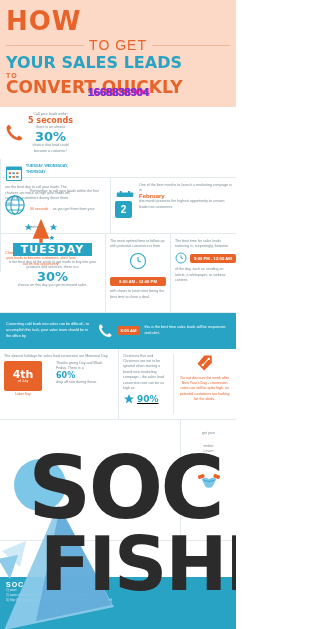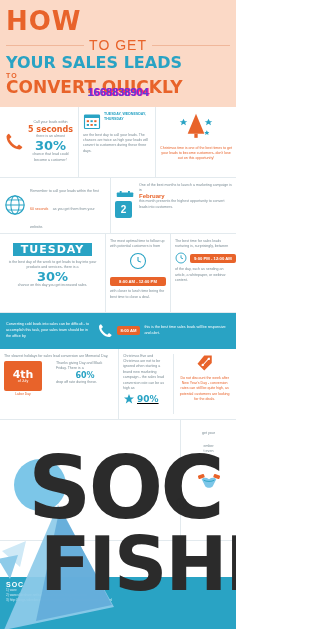--- a/index.html
+++ b/index.html
@@ -52,21 +52,21 @@
   
   .row{display:flex;background:#fff;border-bottom:1px solid #e3eaee;}
   .cell{padding:5px 4px;box-sizing:border-box;position:relative;}
   .cell + .cell{border-left:1px solid #e3eaee;}
   .txt{font-size:3.6px;color:#7a8b94;line-height:1.5;}
   .txt-b{font-size:3.6px;color:#29a3c4;font-weight:bold;line-height:1.5;}
   .orange-txt{font-size:3.6px;color:#e8632a;line-height:1.5;}
   .big-num{font-size:13px;color:#29a3c4;font-weight:bold;line-height:1;font-family:"DejaVu Sans",sans-serif;}
   .mid-num{font-size:8px;color:#e8632a;font-weight:bold;line-height:1;font-family:"DejaVu Sans",sans-serif;}
 
-  .r1{height:70px;}
+  .r1{height:70px;flex-direction:column;}
   .r1 .c1{width:78px;display:flex;align-items:center;gap:3px;}
   .r1 .c2{width:77px;}
   .r1 .c3{width:81px;text-align:center;}
 
   .r2{height:55px;}
   .r2 .c1{width:110px;display:flex;align-items:center;gap:4px;}
   .r2 .c2{width:126px;}
 
   .r3{height:78px;}
   .r3 .c1{width:105px;text-align:center;}
@@ -275,21 +275,21 @@
       <div style="display:flex;gap:14px;margin-top:2px;align-items:flex-start;">
         <div style="flex:none;">
           <div class="july-box">
             <div class="july-4th">4th</div>
             <div class="july-sub">of July</div>
           </div>
           <div class="labor">Labor Day</div>
         </div>
         <div>
           <div class="txt">Thanks giving Day and Black Friday. There is a</div>
-          <div class="mid-num" style="color:#29a3c4;text-align:center;">60%</div>
+          <div class="mid-num" style="color:#29a3c4;">60%</div>
           <div class="txt">drop off rate during these.</div>
         </div>
       </div>
     </div>
     <div class="cell c2" style="width:118px;display:flex;gap:3px;">
       <div style="width:52px;">
         <div class="txt">Christmas Eve and Christmas are not to be ignored when starting a brand new marketing campaign - the sales lead conversion rate can be as high as</div>
         <div style="display:flex;align-items:center;gap:2px;margin-top:2px;text-decoration:underline;">
           <svg width="12" height="12" viewBox="0 0 24 24">
             <polygon points="12,2 14.8,9 22,9 16.2,13.4 18.4,21 12,16.6 5.6,21 7.8,13.4 2,9 9.2,9" fill="#29a3c4"></polygon>

